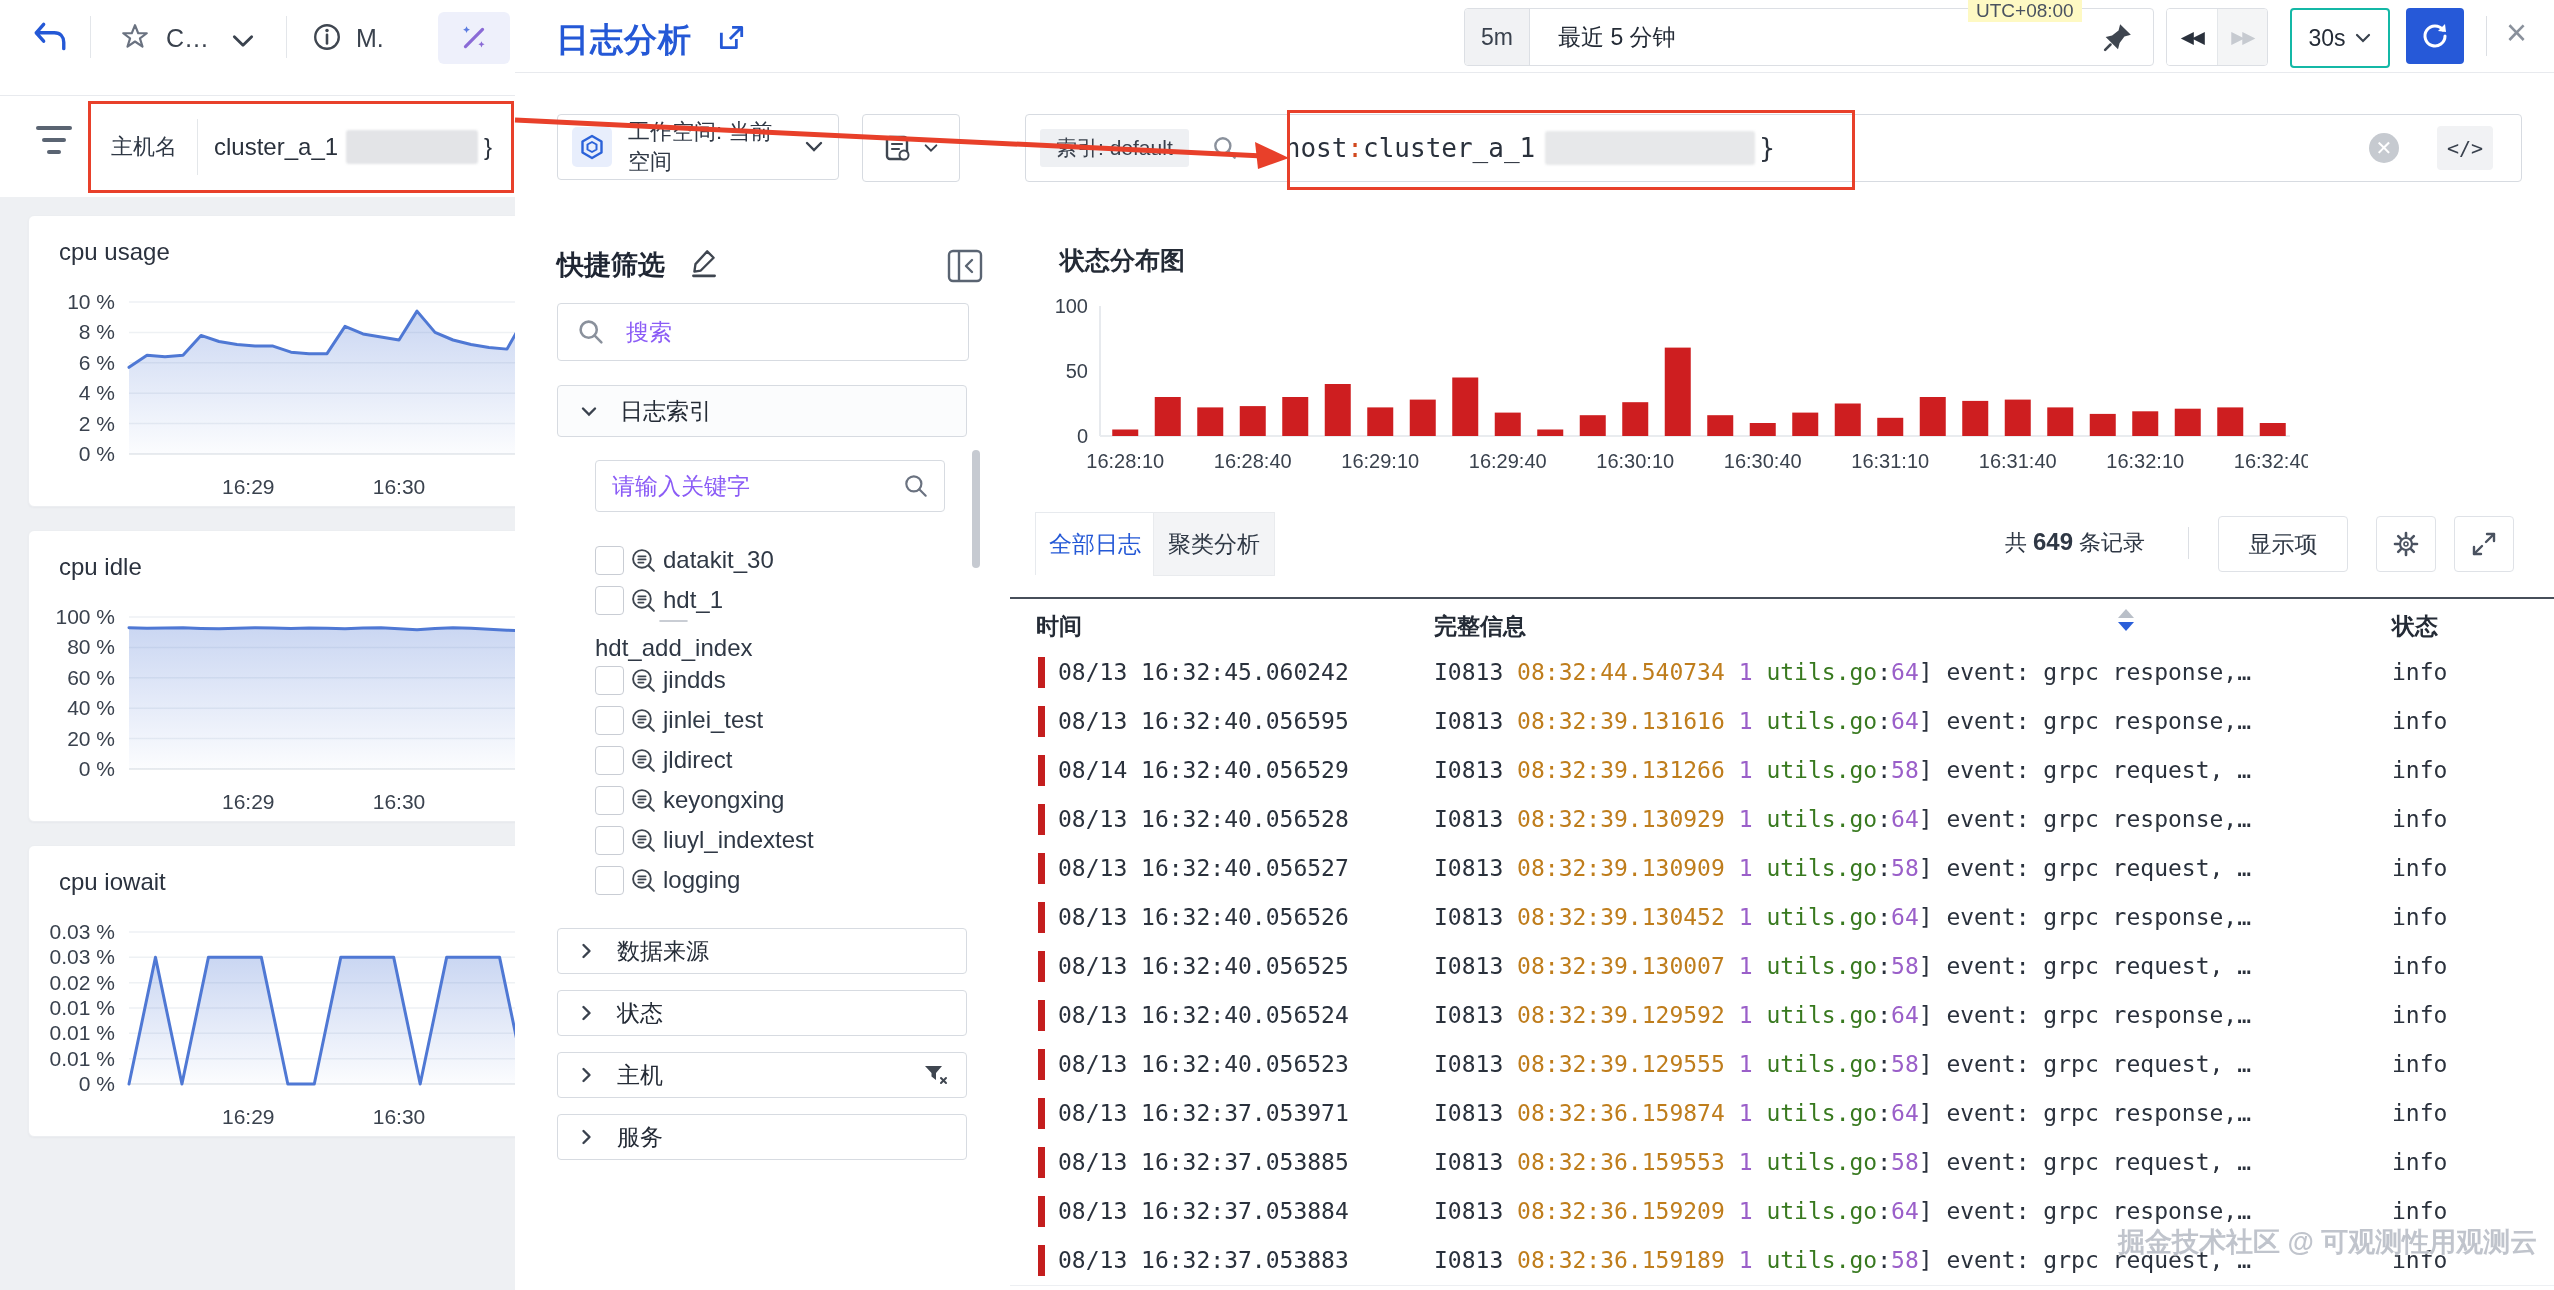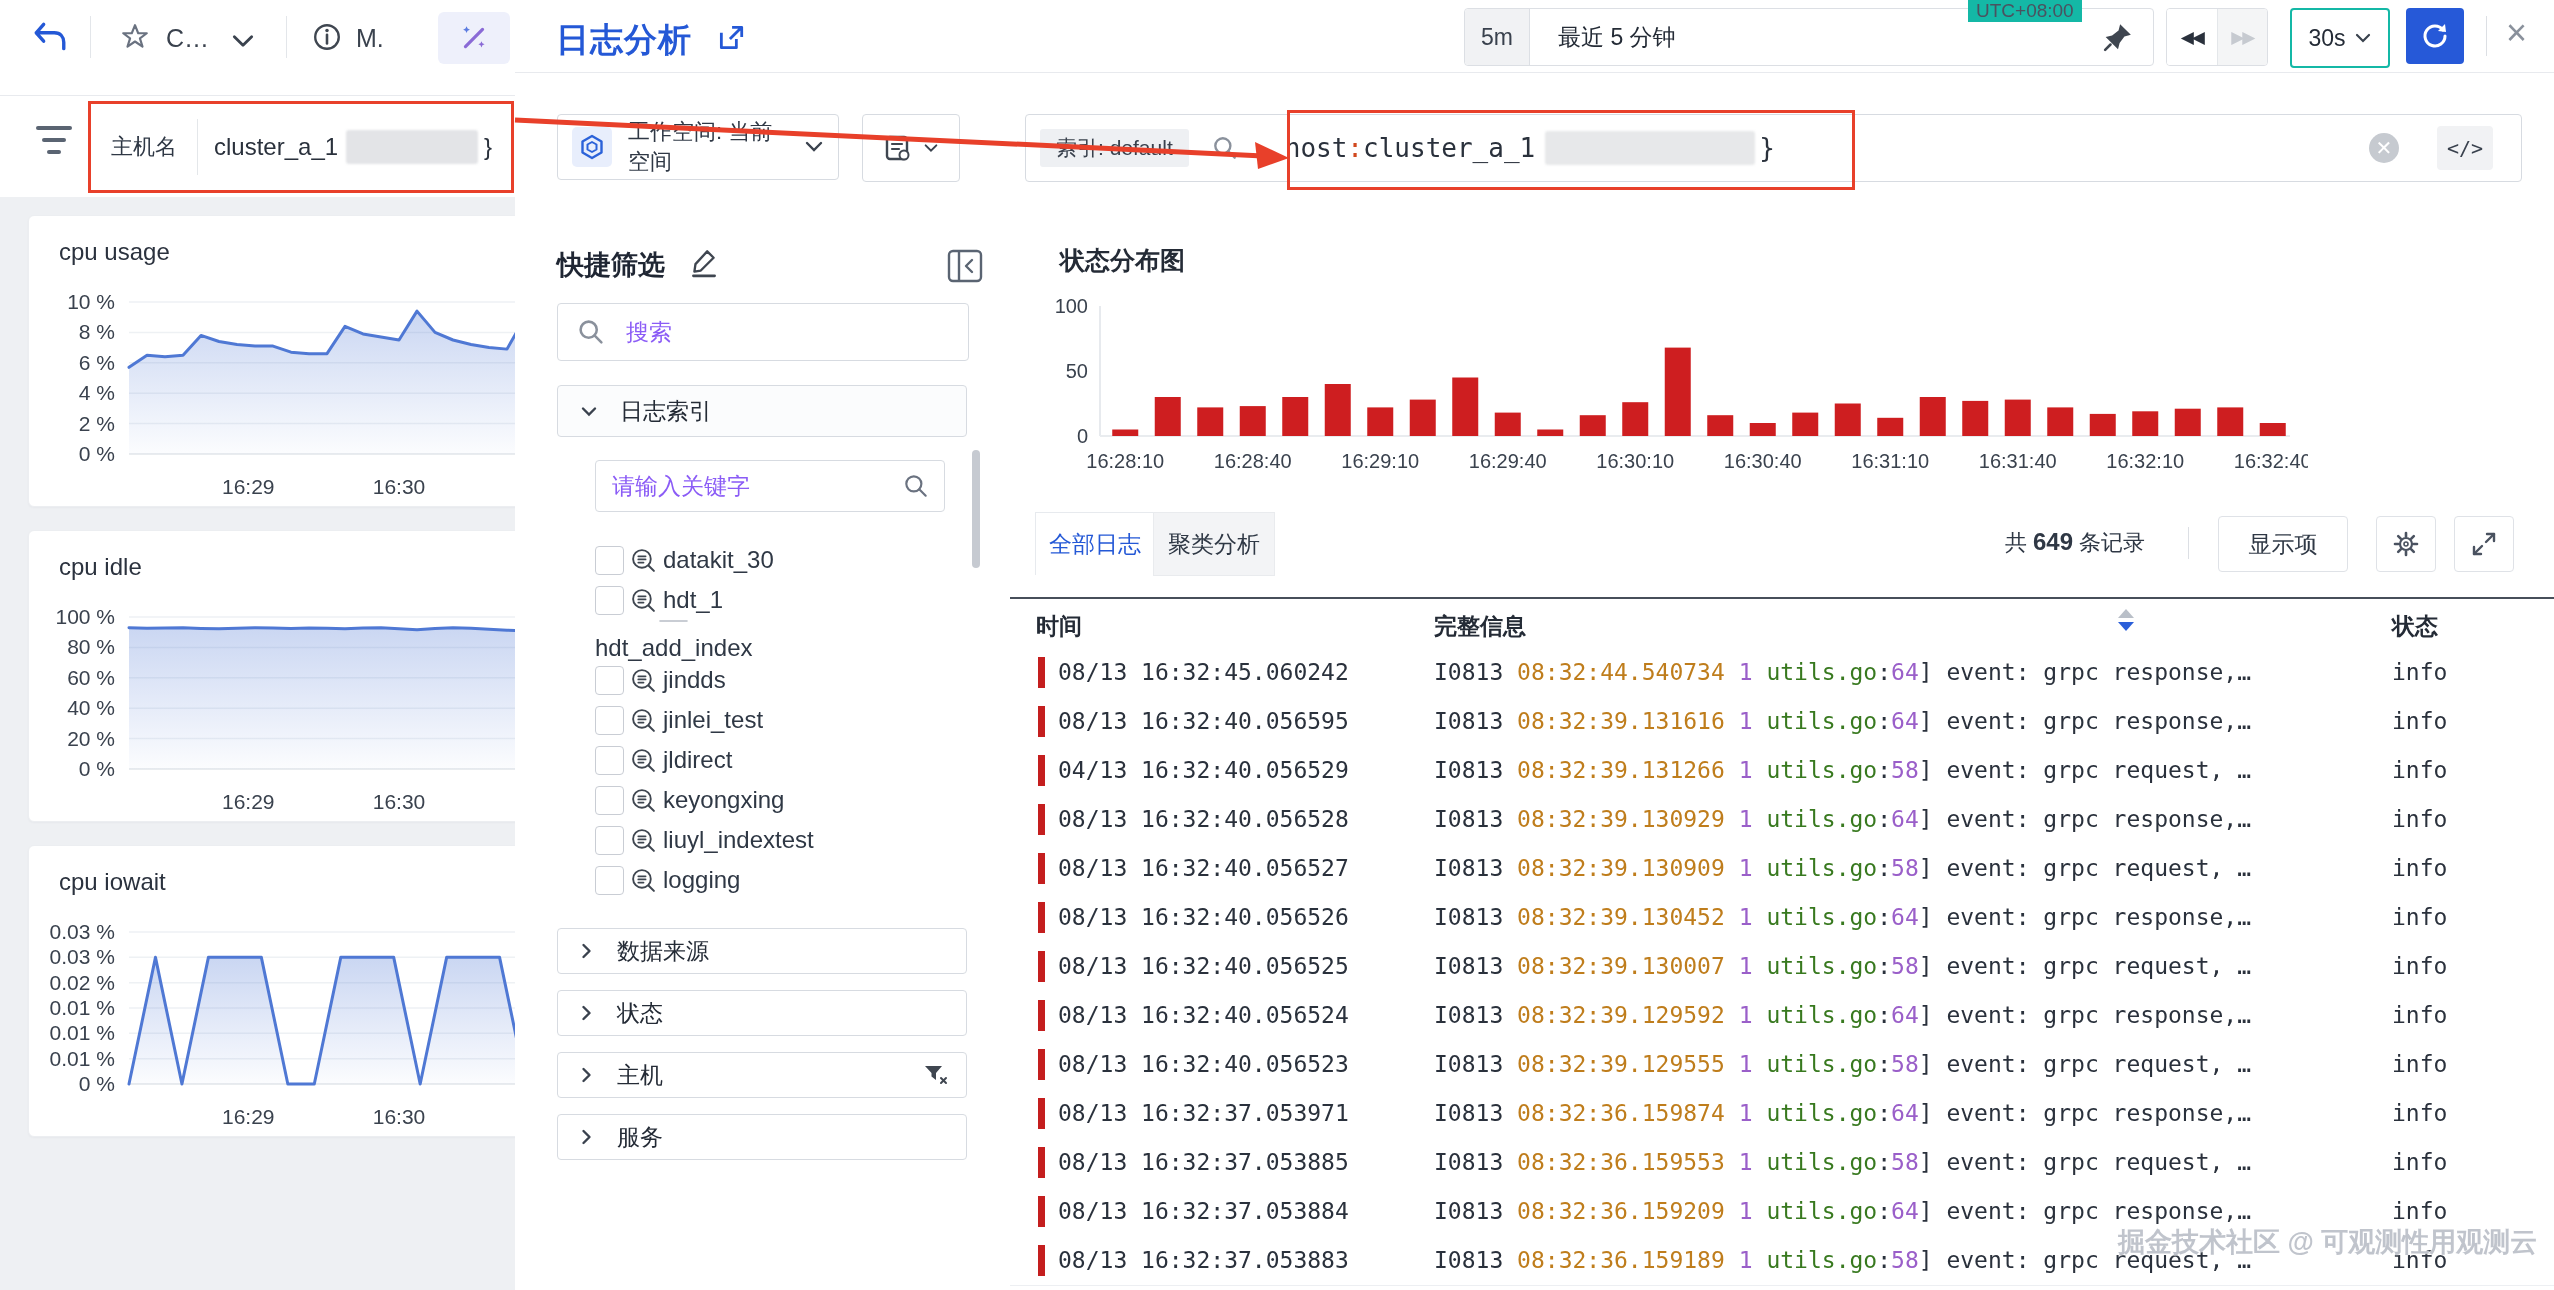--- a/index.html
+++ b/index.html
@@ -17,21 +17,21 @@
   .icon-btn{cursor:pointer;}
   .wand-chip{left:438px;top:12px;width:72px;height:52px;background:#eef0fb;border-radius:6px;}
 
   .page-title{left:556px;top:18px;font-size:33px;font-weight:bold;color:#2458d6;letter-spacing:1px;}
 
   
   .time-box{left:1464px;top:8px;width:688px;height:56px;border:1px solid #dcdfe4;border-radius:4px;background:#fff;display:flex;align-items:center;}
   .time-preset{width:64px;height:100%;background:#f1f2f4;border-right:1px solid #dcdfe4;border-radius:4px 0 0 4px;
                display:flex;align-items:center;justify-content:center;font-size:23px;color:#39414d;}
   .time-range{margin-left:28px;font-size:23px;color:#242b36;flex:1;}
-  .tz-label{left:1968px;top:0px;font-size:19px;color:#4a5260;background:#14b8a6;padding:0 8px;z-index:6;}
+  .tz-label{left:1968px;top:0px;font-size:19px;color:#4a5260;background:#fef9c3;padding:0 8px;z-index:6;}
   .step-box{left:2166px;top:8px;width:100px;height:56px;border:1px solid #dcdfe4;border-radius:4px;display:flex;overflow:hidden;}
   .step-half{width:50%;display:flex;align-items:center;justify-content:center;font-size:17px;letter-spacing:-2px;}
   .step-prev{color:#2a313c;background:#fff;border-right:1px solid #e4e7ea;}
   .step-next{color:#c6cad0;background:#f4f5f6;}
   .interval-box{left:2290px;top:8px;width:96px;height:56px;border:2px solid #14b8a6;border-radius:4px;background:#fff;
                 display:flex;align-items:center;justify-content:center;gap:8px;font-size:23px;color:#242b36;}
   .refresh-btn{left:2406px;top:8px;width:58px;height:56px;background:#2659d8;border-radius:4px;display:flex;align-items:center;justify-content:center;}
   .close-x{left:2506px;top:12px;font-size:36px;color:#8a919c;}
   .tb-sep2{left:2486px;top:16px;width:1px;height:40px;background:#dcdfe4;}
 
@@ -610,21 +610,21 @@
         <span class="rstatus mono">info</span>
       </div>
       <div class="lrow" style="top: 49px;">
         <span class="rbar"></span>
         <span class="rtime mono">08/13 16:32:40.056595</span>
         <div class="rmsg mono"><span class="">I0813 </span><span class="seg-o">08:32:39.131616</span><span class=""> </span><span class="seg-p">1</span><span class=""> </span><span class="seg-g">utils.go</span><span class="">:</span><span class="seg-p">64</span><span class="">] event: grpc_response,…</span></div>
         <span class="rstatus mono">info</span>
       </div>
       <div class="lrow" style="top: 98px;">
         <span class="rbar"></span>
-        <span class="rtime mono">04/13 16:32:40.056529</span>
+        <span class="rtime mono">08/14 16:32:40.056529</span>
         <div class="rmsg mono"><span class="">I0813 </span><span class="seg-o">08:32:39.131266</span><span class=""> </span><span class="seg-p">1</span><span class=""> </span><span class="seg-g">utils.go</span><span class="">:</span><span class="seg-p">58</span><span class="">] event: grpc_request, …</span></div>
         <span class="rstatus mono">info</span>
       </div>
       <div class="lrow" style="top: 147px;">
         <span class="rbar"></span>
         <span class="rtime mono">08/13 16:32:40.056528</span>
         <div class="rmsg mono"><span class="">I0813 </span><span class="seg-o">08:32:39.130929</span><span class=""> </span><span class="seg-p">1</span><span class=""> </span><span class="seg-g">utils.go</span><span class="">:</span><span class="seg-p">64</span><span class="">] event: grpc_response,…</span></div>
         <span class="rstatus mono">info</span>
       </div>
       <div class="lrow" style="top: 196px;">

